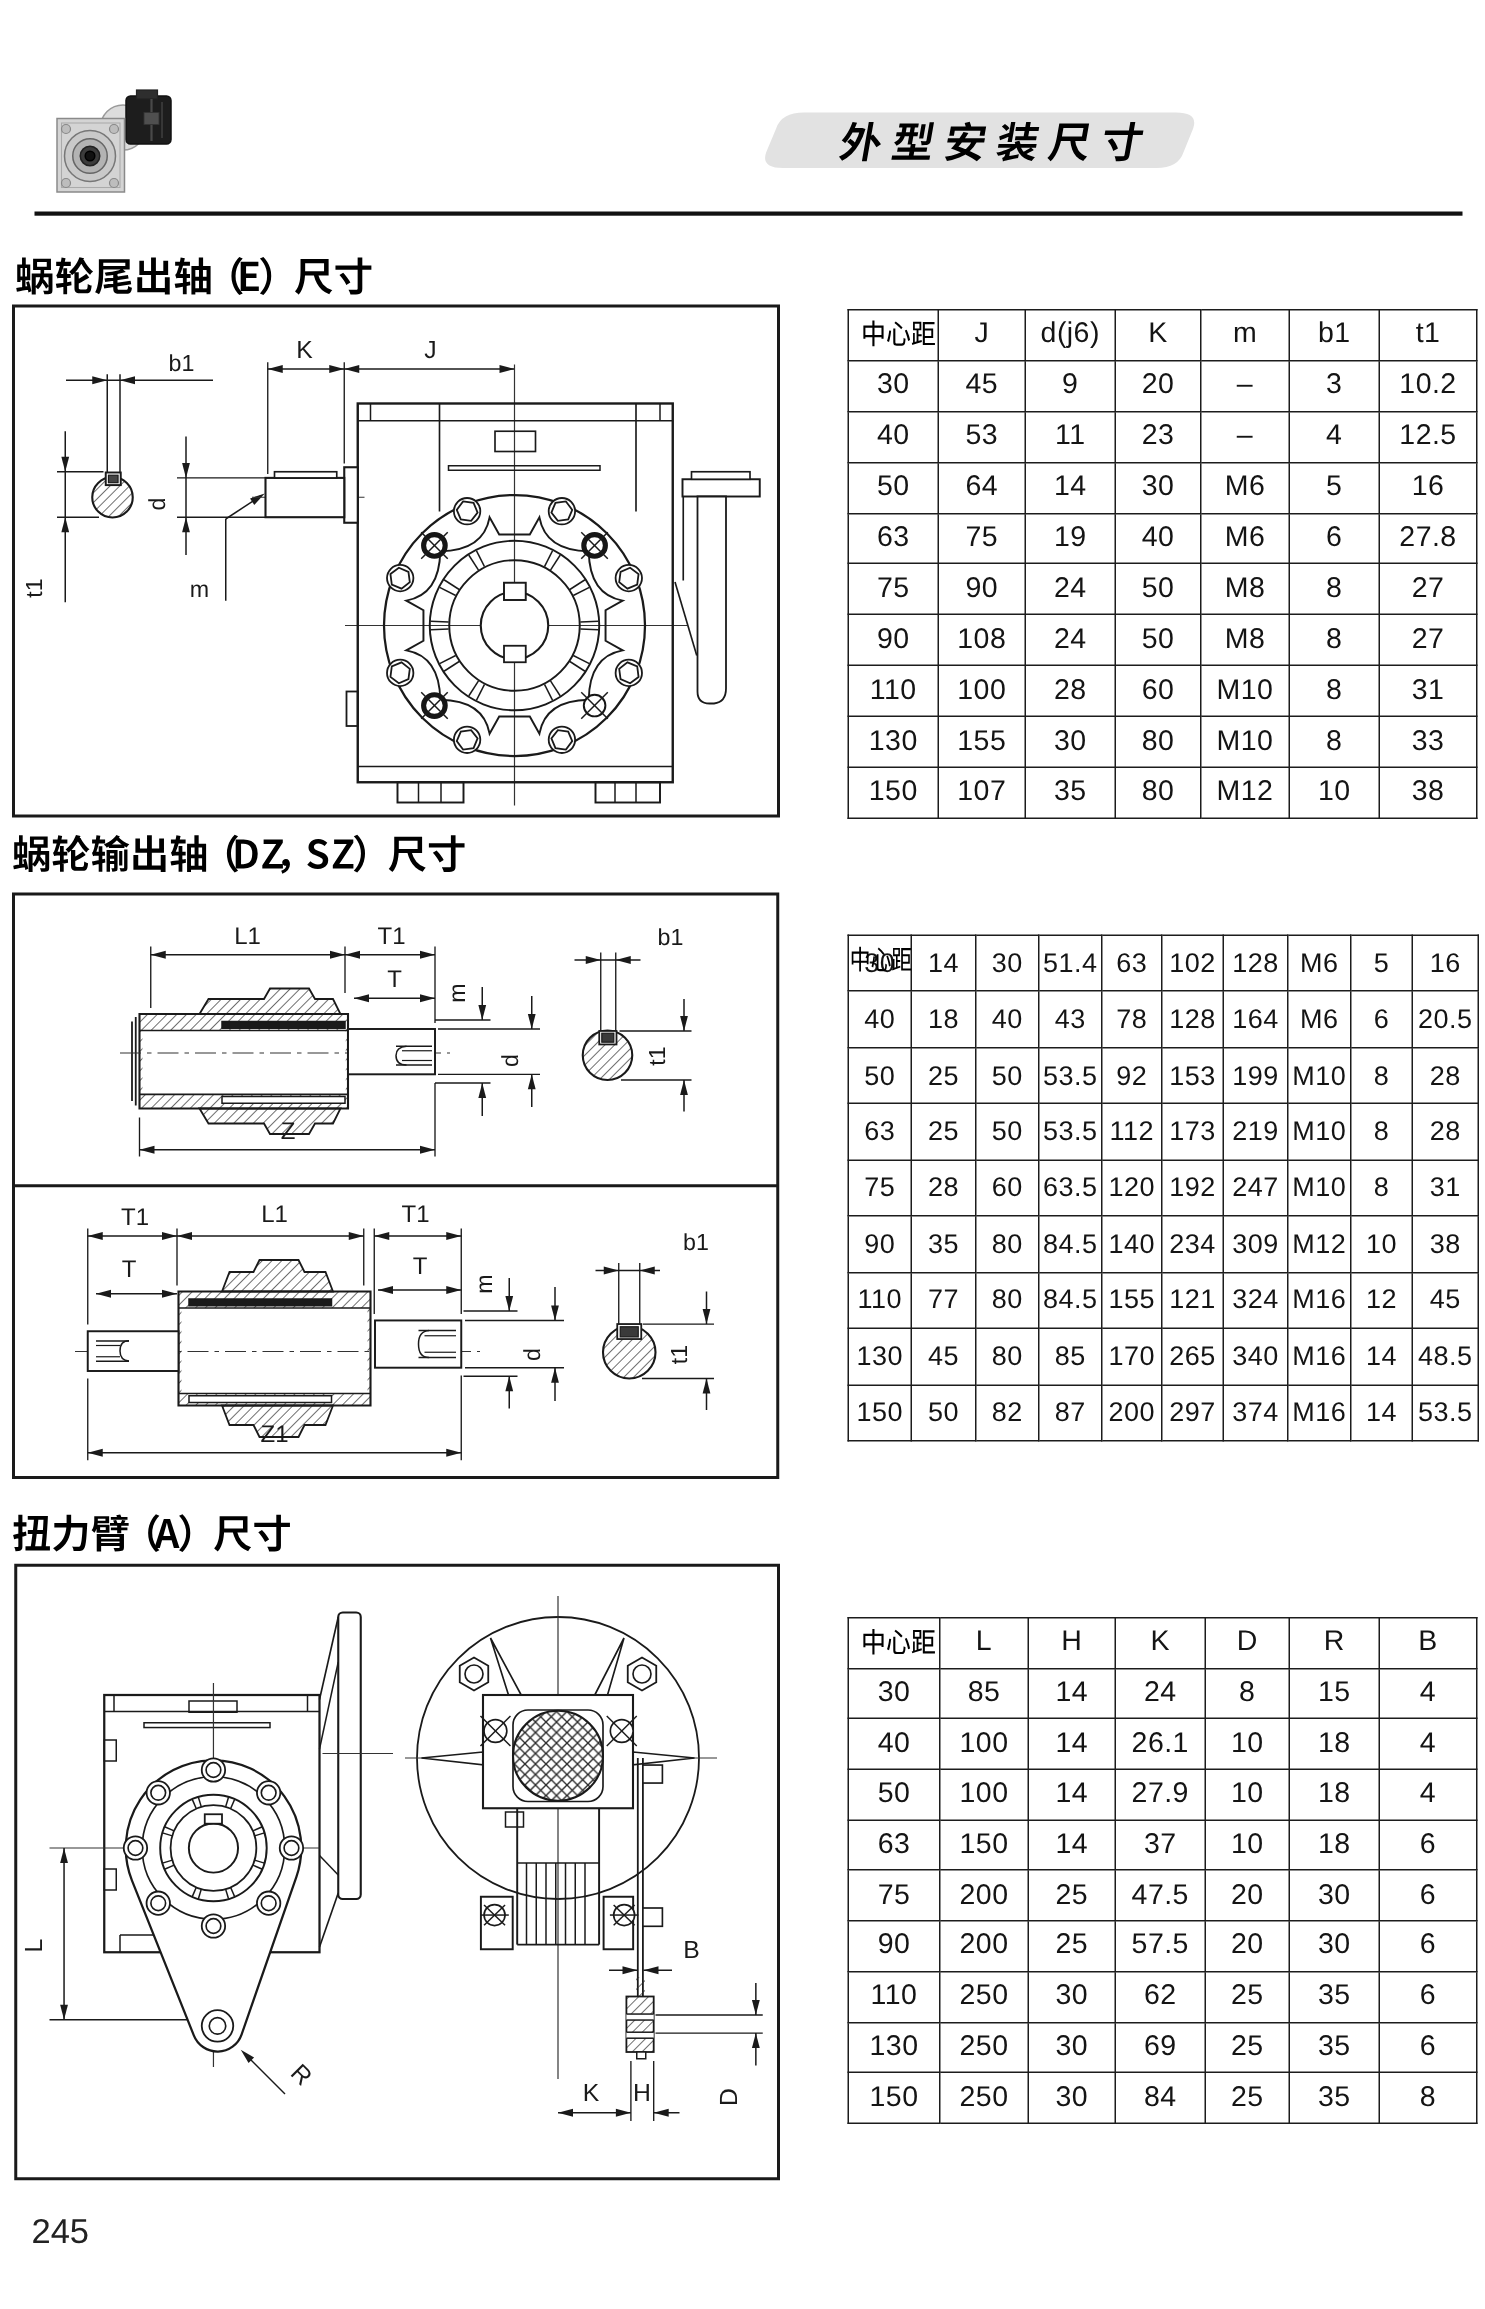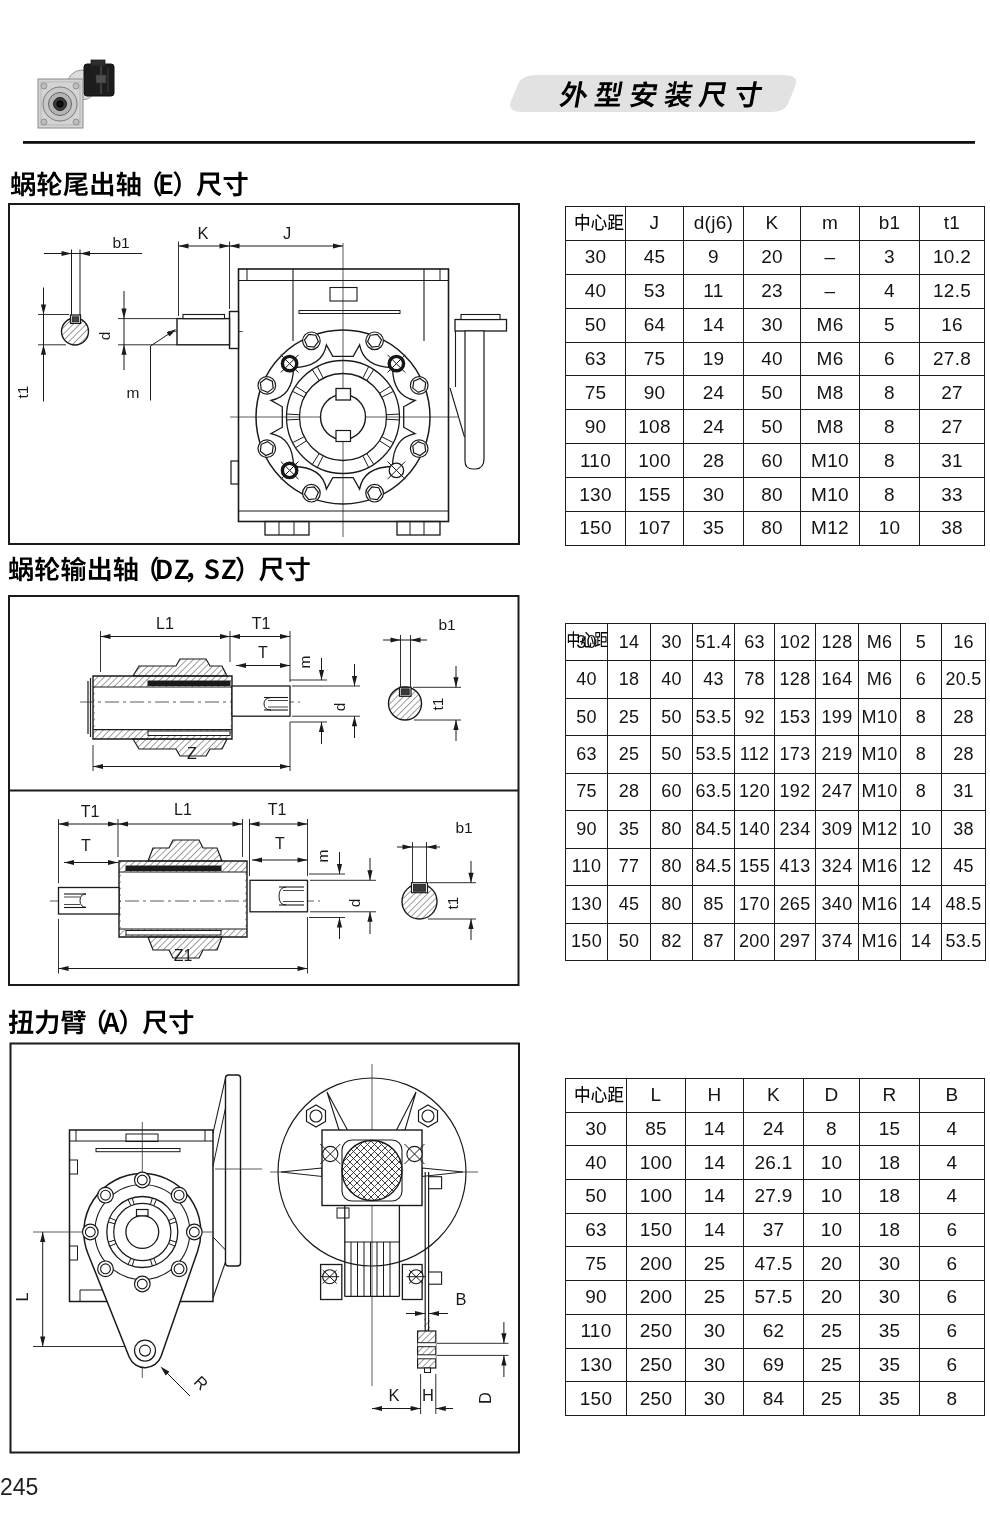--- a/index.html
+++ b/index.html
@@ -1,19 +1,19 @@
 <!DOCTYPE html>
 <html><head><meta charset="utf-8"><title>245</title>
 <style>
 html,body{margin:0;padding:0;background:#fff}
 #page{position:relative;width:990px;height:1539px;background:#fff;font-family:"Liberation Sans",sans-serif;overflow:hidden}
 #art{position:absolute;left:0;top:0;z-index:5;pointer-events:none}
 table{position:absolute;border-collapse:collapse;table-layout:fixed;z-index:1;color:#141414}
 td{border:1.8px solid #1c1c1c;text-align:center;vertical-align:middle;padding:0;letter-spacing:0.3px;white-space:nowrap}
-#pn{position:absolute;left:0;top:1474px;font-size:23px;color:#222;z-index:2}
+#pn{position:absolute;left:21px;top:1474px;font-size:23px;color:#222;z-index:2}
 </style></head>
 <body>
 <div id="page">
 <table style="left:565px;top:206px;width:419px;height:339px;font-size:19px">
       <colgroup>
         <col style="width:60px">
         <col style="width:58px">
         <col style="width:60px">
         <col style="width:57px">
         <col style="width:59px">
@@ -198,21 +198,21 @@
           <td>M12</td>
           <td>10</td>
           <td>38</td>
         </tr>
         <tr style="height:33.80px">
           <td>110</td>
           <td>77</td>
           <td>80</td>
           <td>84.5</td>
           <td>155</td>
-          <td>413</td>
+          <td>121</td>
           <td>324</td>
           <td>M16</td>
           <td>12</td>
           <td>45</td>
         </tr>
         <tr style="height:33.80px">
           <td>130</td>
           <td>45</td>
           <td>80</td>
           <td>85</td>

